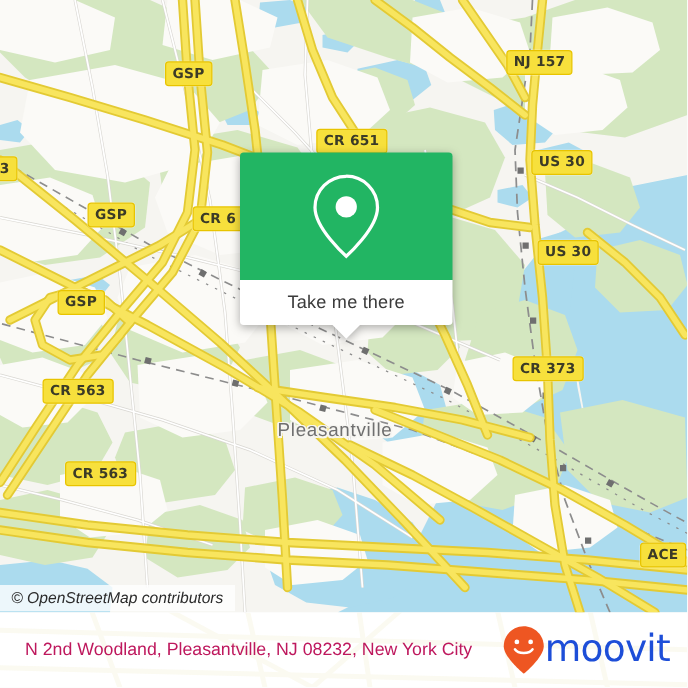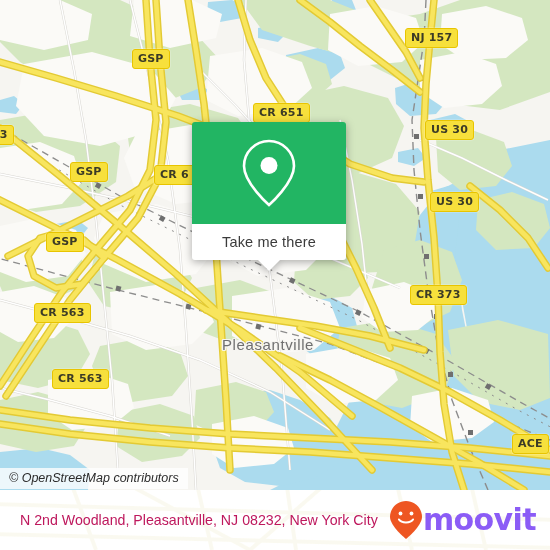--- a/index.html
+++ b/index.html
@@ -56,21 +56,21 @@
       -1.4px 0 #f6f5f1, 1.4px 0 #f6f5f1,
       0 -1.4px #f6f5f1, 0 1.4px #f6f5f1,
       -1px -1px #f6f5f1, 1px 1px #f6f5f1,
       -1px 1px #f6f5f1, 1px -1px #f6f5f1;
   }
 
   
   #popup-card {
     position: absolute;
     left: 192px; top: 122px;
-    width: 154px;
+    width: 170px;
     filter: drop-shadow(0 2px 4px rgba(0,0,0,0.32));
     z-index: 40;
   }
   #popup-green {
     background: #22b563;
     height: 102px;
     border-radius: 3px 3px 0 0;
     display: flex;
     align-items: center;
     justify-content: center;
@@ -146,22 +146,22 @@
     position: absolute;
     right: 14px; top: 50%;
     transform: translateY(-50%);
     display: flex;
     align-items: center;
     z-index: 2;
   }
   #moovit-wordmark {
     font-family: "DejaVu Sans", sans-serif;
     font-size: 30px;
-    font-weight: bold;
-    color: #8b5cf6;
+    font-weight: normal;
+    color: #1d4ed8;
     letter-spacing: -0.6px;
     margin-left: 0;
     line-height: 1;
   }
 </style>
 </head>
 <body>
 
 <div id="page">
 
@@ -370,21 +370,21 @@
           <path d="M314,190 L336,228 L356,268 L374,308 L390,348"></path>
           <path d="M470,186 L500,210 L528,238 L548,268"></path>
         </g>
 
       </g>
     </svg>
 
     <div class="place-label" style="left:222px; top:336px;">Pleasantville</div>
 
     <div class="shield" style="left:253px; top:72px;margin-top:31px;">CR 651</div>
-    <div class="shield" style="left:405px; top:28px;">NJ 157</div>
+    <div class="shield" style="left:405px; top:40px;">NJ 157</div>
     <div class="shield" style="left:132px; top:49px;">GSP</div>
     <div class="shield" style="left:425px; top:120px;">US 30</div>
     <div class="shield" style="left:154px; top:165px;">CR 6</div>
     <div class="shield" style="left:-14px; top:125px;">63</div>
     <div class="shield" style="left:70px; top:162px;">GSP</div>
     <div class="shield" style="left:430px; top:192px;">US 30</div>
     <div class="shield" style="left:46px; top:232px;">GSP</div>
     <div class="shield" style="left:410px; top:285px;">CR 373</div>
     <div class="shield" style="left:34px; top:303px;">CR 563</div>
     <div class="shield" style="left:52px; top:369px;">CR 563</div>

